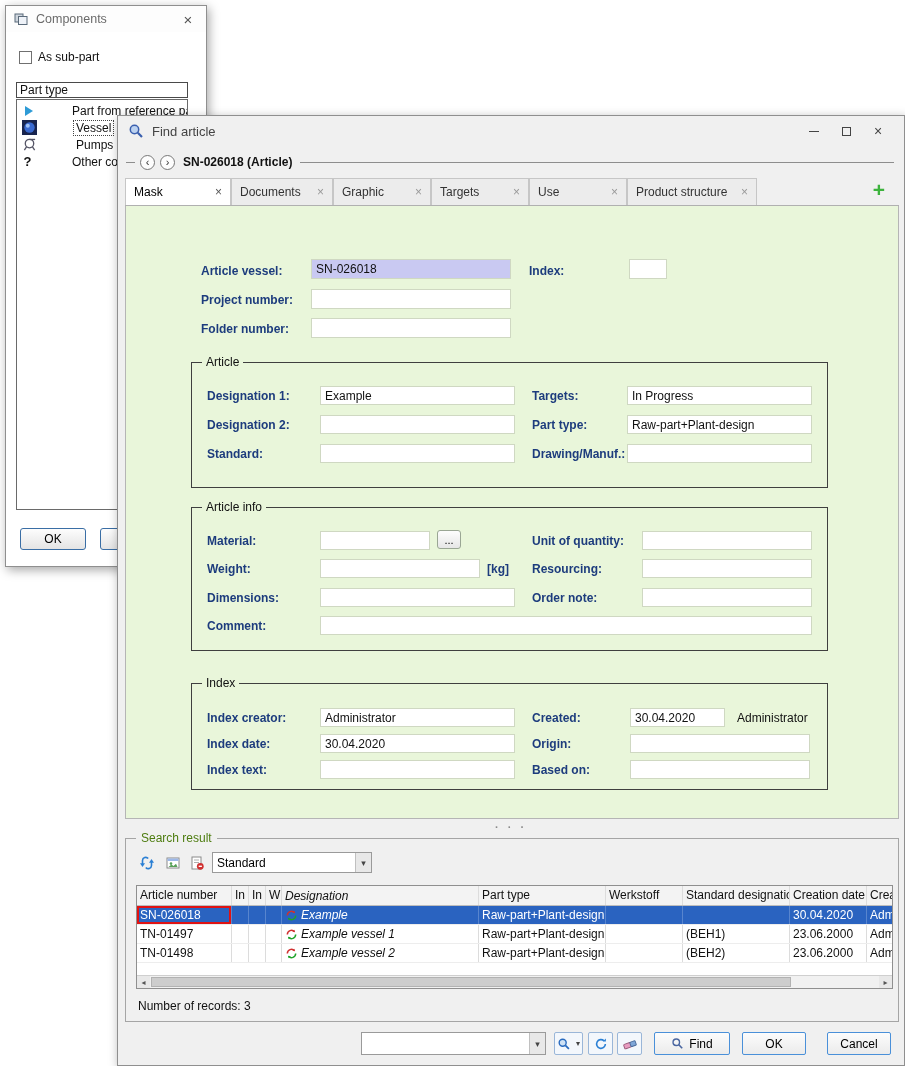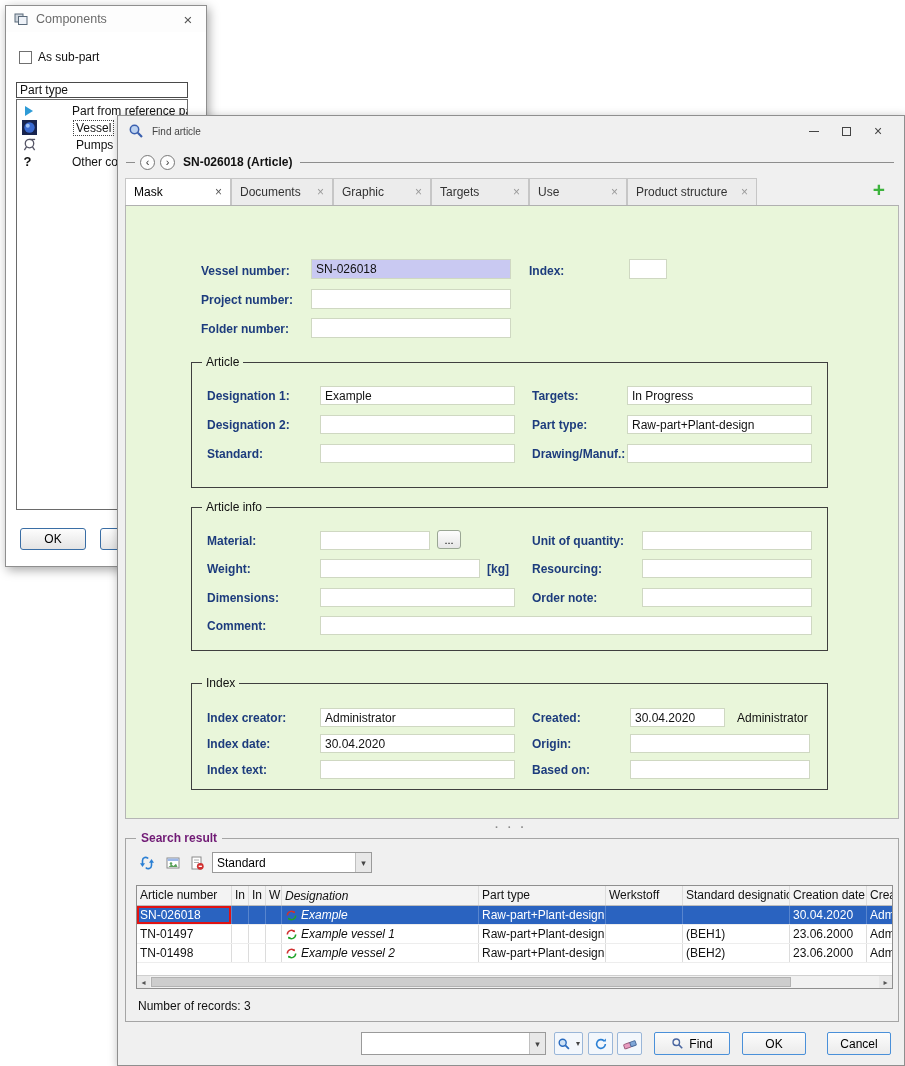--- a/index.html
+++ b/index.html
@@ -23,21 +23,21 @@
   .pt-item .pt-label{padding:0 2px;margin-left:32px;}
   .pt-item.sel .pt-label{outline:1px dotted #444;}
   .tri{width:0;height:0;border-left:8px solid #2e9bd6;border-top:5px solid transparent;border-bottom:5px solid transparent;margin-left:3px;}
   .qmark{font-weight:bold;font-size:13px;width:11px;text-align:center;}
   .cbtn{position:absolute;top:522px;width:66px;height:22px;border:1px solid #3a6ea5;border-radius:3px;background:linear-gradient(#fdfdfd,#e4e4e4);font-size:12px;font-family:inherit;}
   .icn{display:inline-flex;align-items:center;justify-content:center;}
 
   
   .find{left:117px;top:115px;width:788px;height:951px;}
   .f-titlebar{position:absolute;left:0;top:0;right:0;height:30px;display:flex;align-items:center;padding:0 10px;gap:8px;}
-  .f-title{color:#444;font-size:10px;}
+  .f-title{color:#444;font-size:13px;}
   .wbtns{margin-left:auto;display:flex;}
   .wb{width:32px;height:22px;display:flex;align-items:center;justify-content:center;color:#444;font-size:14px;}
   .minbar{width:10px;height:1px;background:#444;}
   .maxbox{width:9px;height:9px;border:1px solid #444;}
 
   .navrow{position:absolute;left:8px;right:10px;top:36px;height:20px;display:flex;align-items:center;gap:5px;}
   .hline{border-top:1px solid #8d8d8d;height:0;}
   .grow{flex:1;}
   .navbtn{width:15px;height:15px;border:1px solid #777;border-radius:50%;background:#fdfdfd;display:flex;align-items:center;justify-content:center;font-size:11px;color:#333;line-height:1;}
   .rec-header{font-weight:bold;color:#111;padding:0 3px;}
@@ -58,21 +58,21 @@
   .group{position:absolute;border:1px solid #3f3f3f;}
   .gtitle{position:absolute;top:-8px;left:10px;background:#e9f6da;padding:0 4px;color:#111;}
   .dotsbtn{position:absolute;border:1px solid #9aa694;background:linear-gradient(#fdfdfd,#e6e6e6);border-radius:3px;font-size:11px;line-height:10px;text-align:center;font-family:inherit;}
 
   .logo{position:absolute;left:578px;top:54px;width:118px;height:37px;border:1px solid #6a7a96;background:linear-gradient(#5d8ce8,#1b4fae);display:flex;align-items:center;justify-content:space-between;padding:0 4px 0 8px;box-shadow:2px 2px 3px rgba(0,0,0,.35);}
   .logo-text{color:#fff;font-weight:bold;font-size:19px;letter-spacing:1px;text-shadow:1px 1px 1px #0a2f6a;}
 
   .splitter-dots{position:absolute;left:0;right:0;top:705px;text-align:center;color:#8a8a8a;font-weight:bold;letter-spacing:3px;font-size:11px;}
 
   .sr-group{position:absolute;left:7px;top:722px;width:774px;height:184px;border:1px solid #a5a5a5;background:#f0f0f0;}
-  .sr-title{position:absolute;top:-8px;left:10px;background:#f0f0f0;padding:0 5px;font-weight:bold;color:#701a75;}
+  .sr-title{position:absolute;top:-8px;left:10px;background:#f0f0f0;padding:0 5px;font-weight:normal;color:#4d7c0f;}
   .tb-btn{position:absolute;width:22px;height:20px;border:none;background:transparent;display:flex;align-items:center;justify-content:center;padding:0;}
   .combo{position:absolute;height:21px;background:#fff;border:1px solid #9a9a9a;display:flex;align-items:center;}
   .combo input{flex:1;border:none;outline:none;height:100%;padding:0 4px;font-family:inherit;font-size:12px;background:transparent;min-width:0;}
   .combo .arrow{width:16px;height:100%;border-left:1px solid #c0c0c0;background:#e8e8e8;display:flex;align-items:center;justify-content:center;font-size:9px;color:#444;}
 
   .table-wrap{position:absolute;left:10px;top:46px;width:757px;height:104px;border:1px solid #8f8f8f;background:#fff;overflow:hidden;}
   .thead{display:flex;height:20px;background:#f3f3f3;border-bottom:1px solid #bdbdbd;}
   .tc{flex:none;padding:2px 3px;border-right:1px solid #dcdcdc;overflow:hidden;white-space:nowrap;font-size:12px;}
   .trow{display:flex;height:19px;border-bottom:1px solid #ededed;background:#fff;}
   .trow.sel{background:#2a63c0;color:#fff;}
@@ -200,21 +200,21 @@
       </div>
       <div class="tab" style="width:130px">
         <span>Product structure</span>
           <span class="tab-x">×</span>
       </div>
       <span class="tab-add">+</span>
     </div>
 
     <div class="mask-area">
 
-      <span class="lbl" style="left:75px;top:58px">Vessel number:</span>
+      <span class="lbl" style="left:75px;top:58px">Article vessel:</span>
       <input class="fld lav tall" style="left: 185px; top: 53px; width: 200px;" value="SN-026018">
       <span class="lbl" style="left:403px;top:58px">Index:</span>
       <input class="fld tall" style="left: 503px; top: 53px; width: 38px;" value="">
 
 
       <span class="lbl" style="left:75px;top:87px">Project number:</span>
       <input class="fld tall" style="left: 185px; top: 83px; width: 200px;" value="">
 
       <span class="lbl" style="left:75px;top:116px">Folder number:</span>
       <input class="fld tall" style="left: 185px; top: 112px; width: 200px;" value="">

